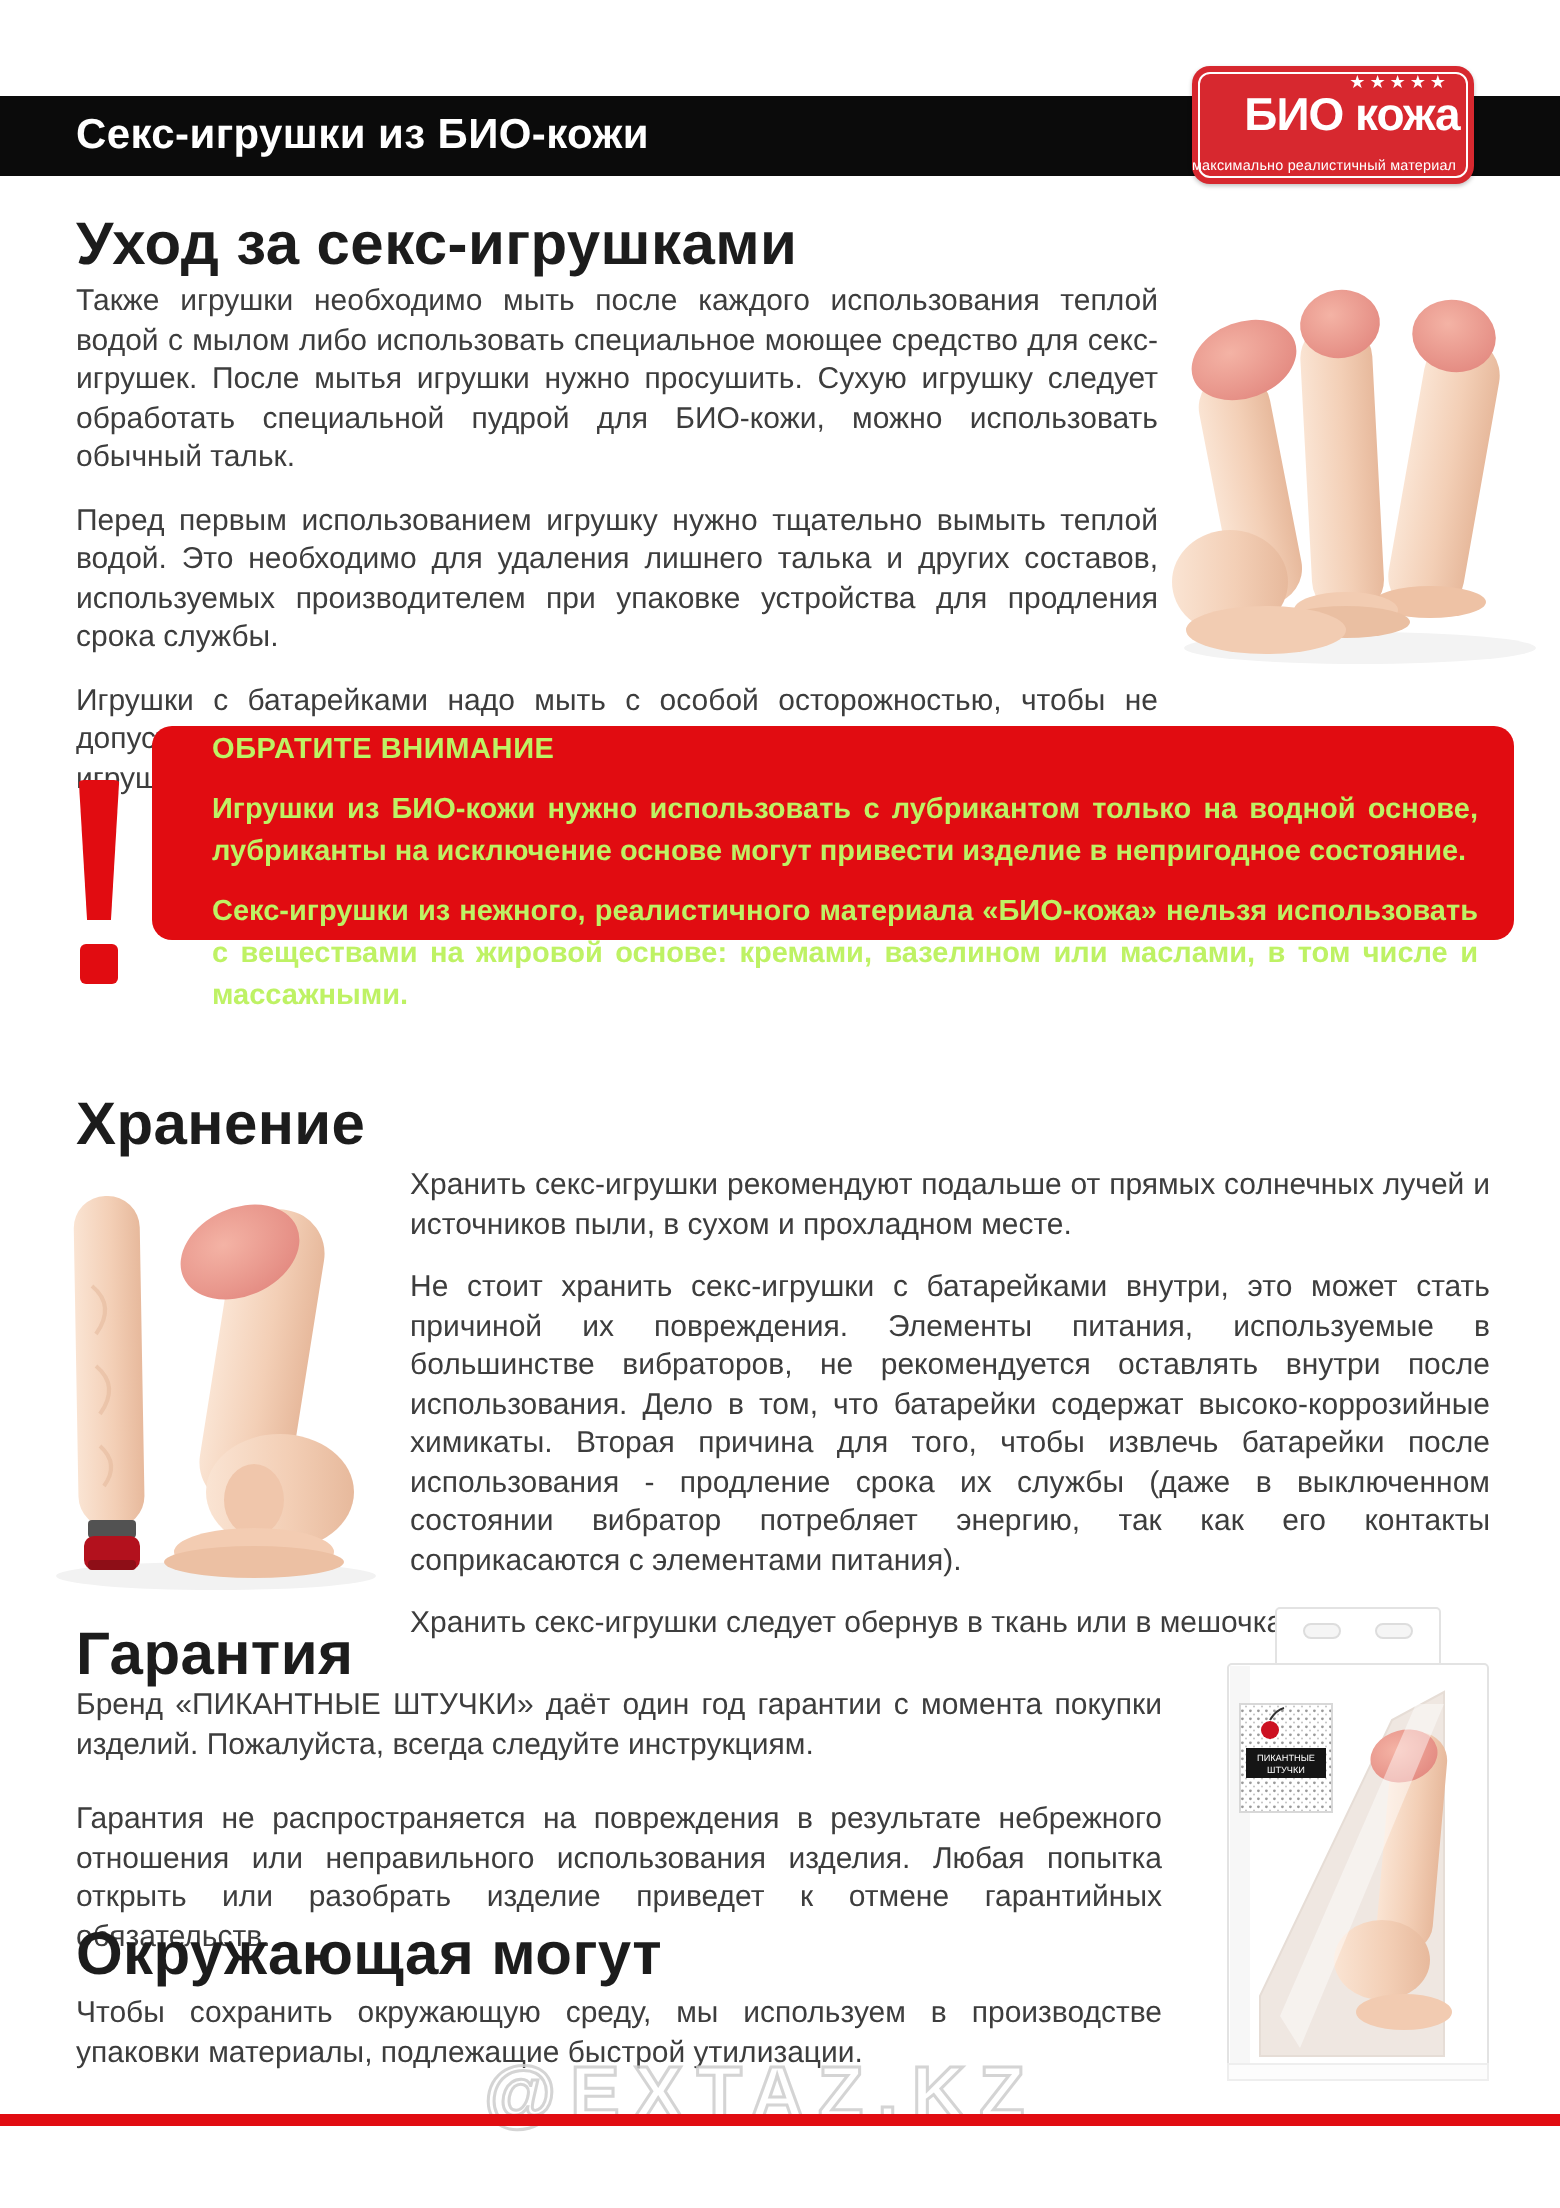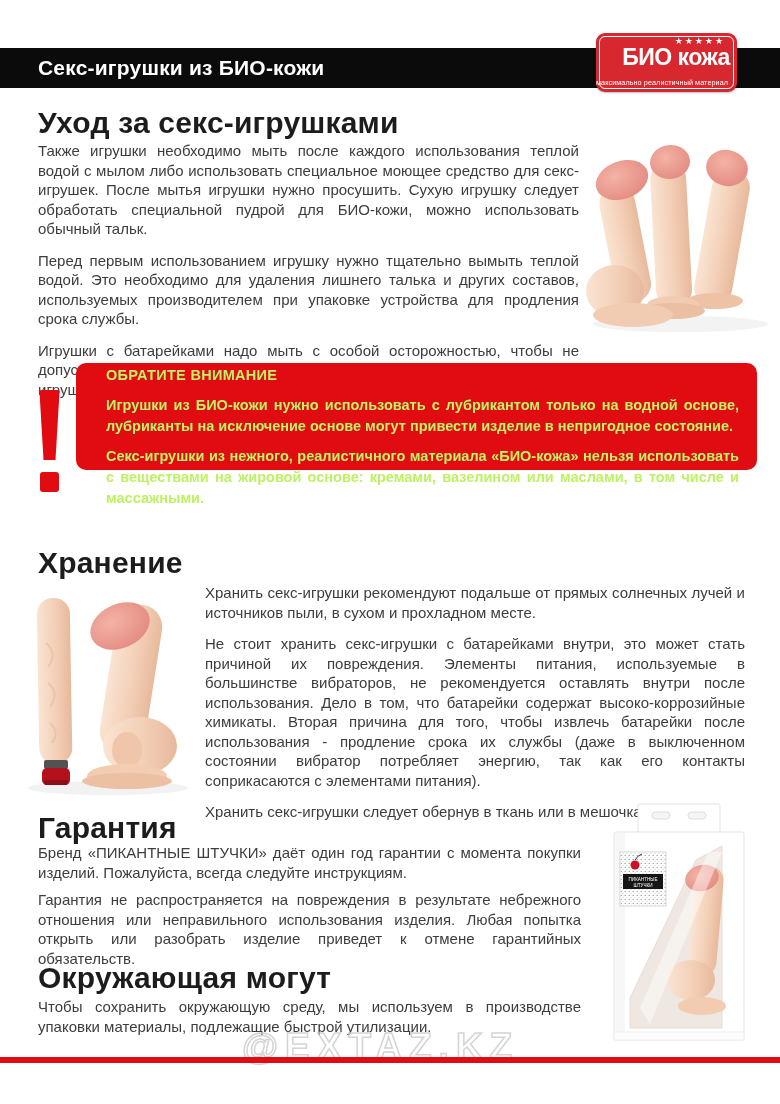--- a/index.html
+++ b/index.html
@@ -120,21 +120,21 @@
   </svg>
 
   <div class="copy" style="left:205px;top:583px;width:540px;">
     <p>Хранить секс-игрушки рекомендуют подальше от прямых солнечных лучей и источников пыли, в сухом и прохладном месте.</p>
     <p>Не стоит хранить секс-игрушки с батарейками внутри, это может стать причиной их повреждения. Элементы питания, используемые в большинстве вибраторов, не рекомендуется оставлять внутри после использования. Дело в том, что батарейки содержат высоко-коррозийные химикаты. Вторая причина для того, чтобы извлечь батарейки после использования - продление срока их службы (даже в выключенном состоянии вибратор потребляет энергию, так как его контакты соприкасаются с элементами питания).</p>
     <p>Хранить секс-игрушки следует обернув в ткань или в мешочках из ткани.</p>
   </div>
 
   <div class="h2" style="left:38px;top:811px;">Гарантия</div>
   <div class="copy" style="left:38px;top:843px;width:543px;">
-    <p style="margin-bottom:8px;">Бренд «ПИКАНТНЫЕ ШТУЧКИ» даёт один год гарантии с момента покупки изделий. Пожалуйста, всегда следуйте инструкциям.</p>
+    <p style="margin-bottom:18px;">Бренд «ПИКАНТНЫЕ ШТУЧКИ» даёт один год гарантии с момента покупки изделий. Пожалуйста, всегда следуйте инструкциям.</p>
     <p>Гарантия не распространяется на повреждения в результате небрежного отношения или неправильного использования изделия. Любая попытка открыть или разобрать изделие приведет к отмене гарантийных обязательств.</p>
   </div>
 
   <svg class="photo" style="left:608px;top:802px;" width="142" height="252" viewBox="0 0 142 252">
     <defs>
       <pattern id="dots" width="4" height="4" patternUnits="userSpaceOnUse">
         <rect width="4" height="4" fill="#ffffff"></rect>
         <circle cx="1.2" cy="1.4" r="0.7" fill="#9a9a9a"></circle>
         <circle cx="3" cy="3.2" r="0.5" fill="#c2c2c2"></circle>
       </pattern>

